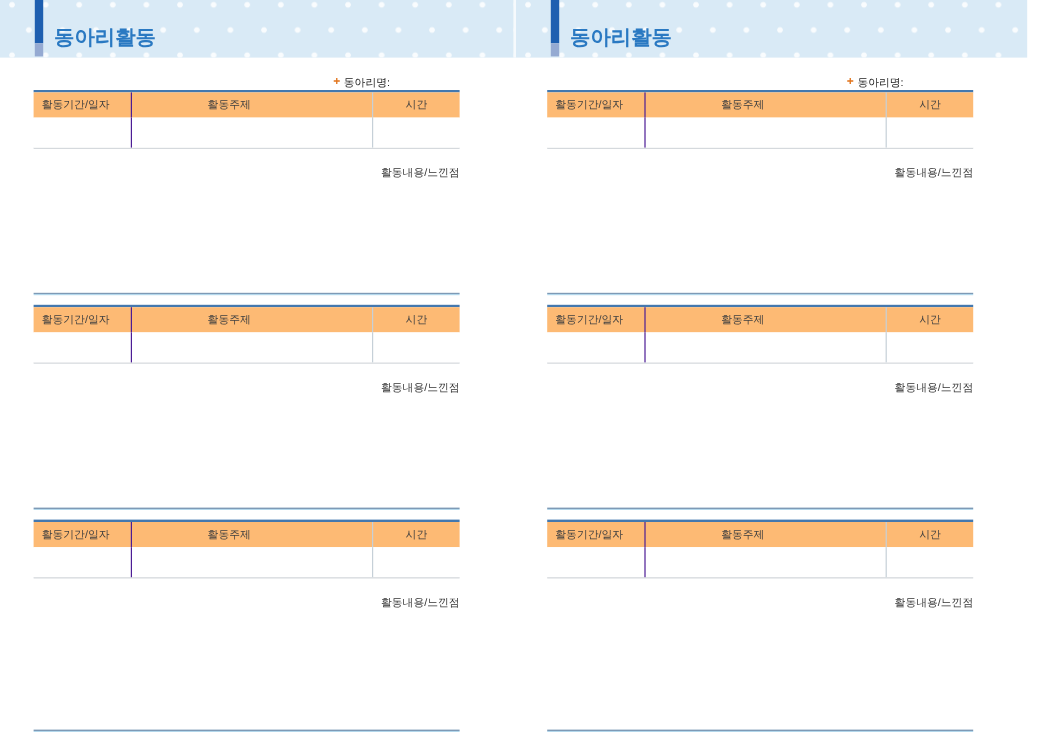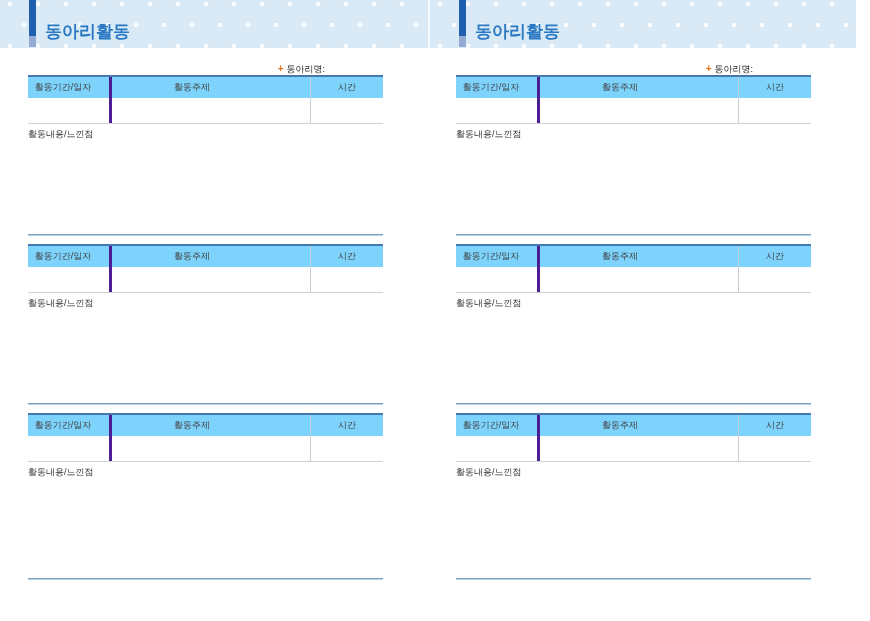--- a/index.html
+++ b/index.html
@@ -1,19 +1,19 @@
 <!DOCTYPE html>
 <html><head>
 <meta charset="utf-8">
 <style>
   * { margin:0; padding:0; box-sizing:border-box; }
   html,body { width:870px; height:621px; background:#ffffff;
     font-family:"Liberation Sans","DejaVu Sans",sans-serif; overflow:hidden; }
 
-  .spread { display:flex; width:856px; height:621px; }
+  .spread { display:flex; width:856px; height:621px;text-align:right; }
   .page { width:435px; height:621px; position:relative; }
 
   
   .band {
     position:relative; height:48px;
     background-color:#d9eaf6;
     background-image:
       radial-gradient(circle, rgba(255,255,255,0.85) 2px, rgba(255,255,255,0) 2.7px),
       radial-gradient(circle, rgba(255,255,255,0.85) 2px, rgba(255,255,255,0) 2.7px);
     background-size:28px 42px, 28px 42px;
@@ -25,29 +25,29 @@
   .title { position:absolute; left:45px; top:20px; font-size:17px; font-weight:700; color:#2a79c2; }
 
   .content { padding:0 45px 0 28px; }
 
   .club-row { margin-top:15px; height:12px; display:flex; justify-content:flex-end;
     align-items:center; padding-right:58px; font-size:9px; color:#222222; line-height:1; }
   .plus { color:#e2751d; font-weight:700; font-size:10px; margin-right:3px; }
 
   .tbl { border-top:2px solid #4478ae; border-bottom:1px solid #cbd0d5; }
   .tbl-row { display:flex; }
-  .tbl-head { height:21px; background:#7dd3fc; }
+  .tbl-head { height:21px; background:#fdba74; }
   .tbl-body { height:25px; background:#ffffff; }
   .cell { display:flex; align-items:center; justify-content:center;
     font-size:9px; color:#404040; }
   .c1 { width:70px; }
-  .c2 { flex:1; border-left:3px solid #4c1d95;margin-left:11px; }
+  .c2 { flex:1; border-left:1px solid #4c1d95;margin-left:11px; }
   .c3 { width:73px; border-left:1px solid #c6d0d8;margin-left:38px; }
 
-  .notes-label { margin-top:5px; height:12px; font-size:9px; color:#333333; line-height:1.2; }
+  .notes-label { margin-top:15px; height:12px; font-size:9px; color:#333333; line-height:1.2; }
   .writing { height:93px; }
   .activity-section:last-child .writing { height:99px; }
   .sep { height:2px; background:linear-gradient(to bottom, #7e9ab6 50%, #b3d7eb 50%); }
   .activity-section + .activity-section { margin-top:8px; }
 </style>
 </head>
 <body>
 
 <div class="spread">
   <section class="page page--left">

